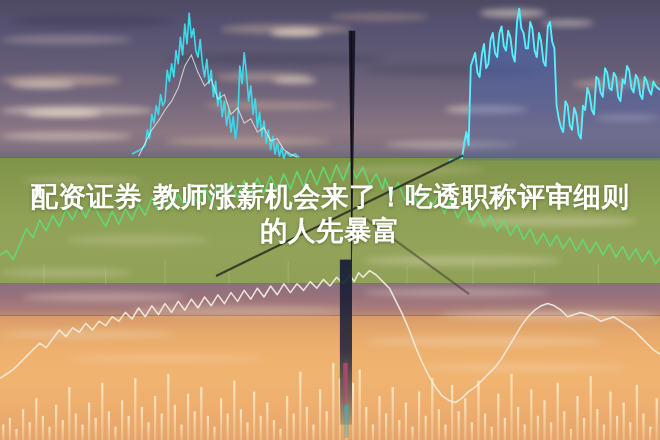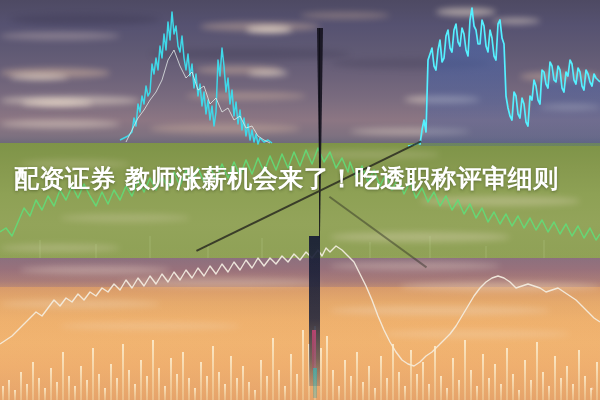--- a/index.html
+++ b/index.html
@@ -129,21 +129,21 @@
     background:#2a2b21;
     opacity:.85;
     transform-origin:0 0;
   }
 
   
   .headline{
     position:absolute;
     left:0;top:163px;
     width:600px;
-    text-align:left;
+    text-align:center;
     color:#ffffff;
     font-weight:bold;
     font-size:25px;
     line-height:31px;
     letter-spacing:.5px;
     text-shadow:0 1px 3px rgba(40,50,20,.45);
     font-family:"DejaVu Sans","Liberation Sans",sans-serif;
   }
   .headline .ln{display:block;}
   .headline .ln1{padding:0 14px;}
@@ -413,17 +413,18 @@
   <div class="navy-pink"></div>
   <div class="navy-teal"></div>
 
   <div class="diag" style="left:196px;top:250px;width:250px;transform:rotate(-26deg);"></div>
   <div class="diag" style="left:330px;top:196px;width:120px;transform:rotate(36deg);opacity:.45;"></div>
 
   <div class="tint"></div>
 
   <div class="headline">
     <span class="ln ln1">配资证券 教师涨薪机会来了！吃透职称评审细则</span>
+    <span class="ln ln2">的人先暴富</span>
   </div>
 
   <div class="watermark">•</div>
 
 </div>
 
 </body></html>

